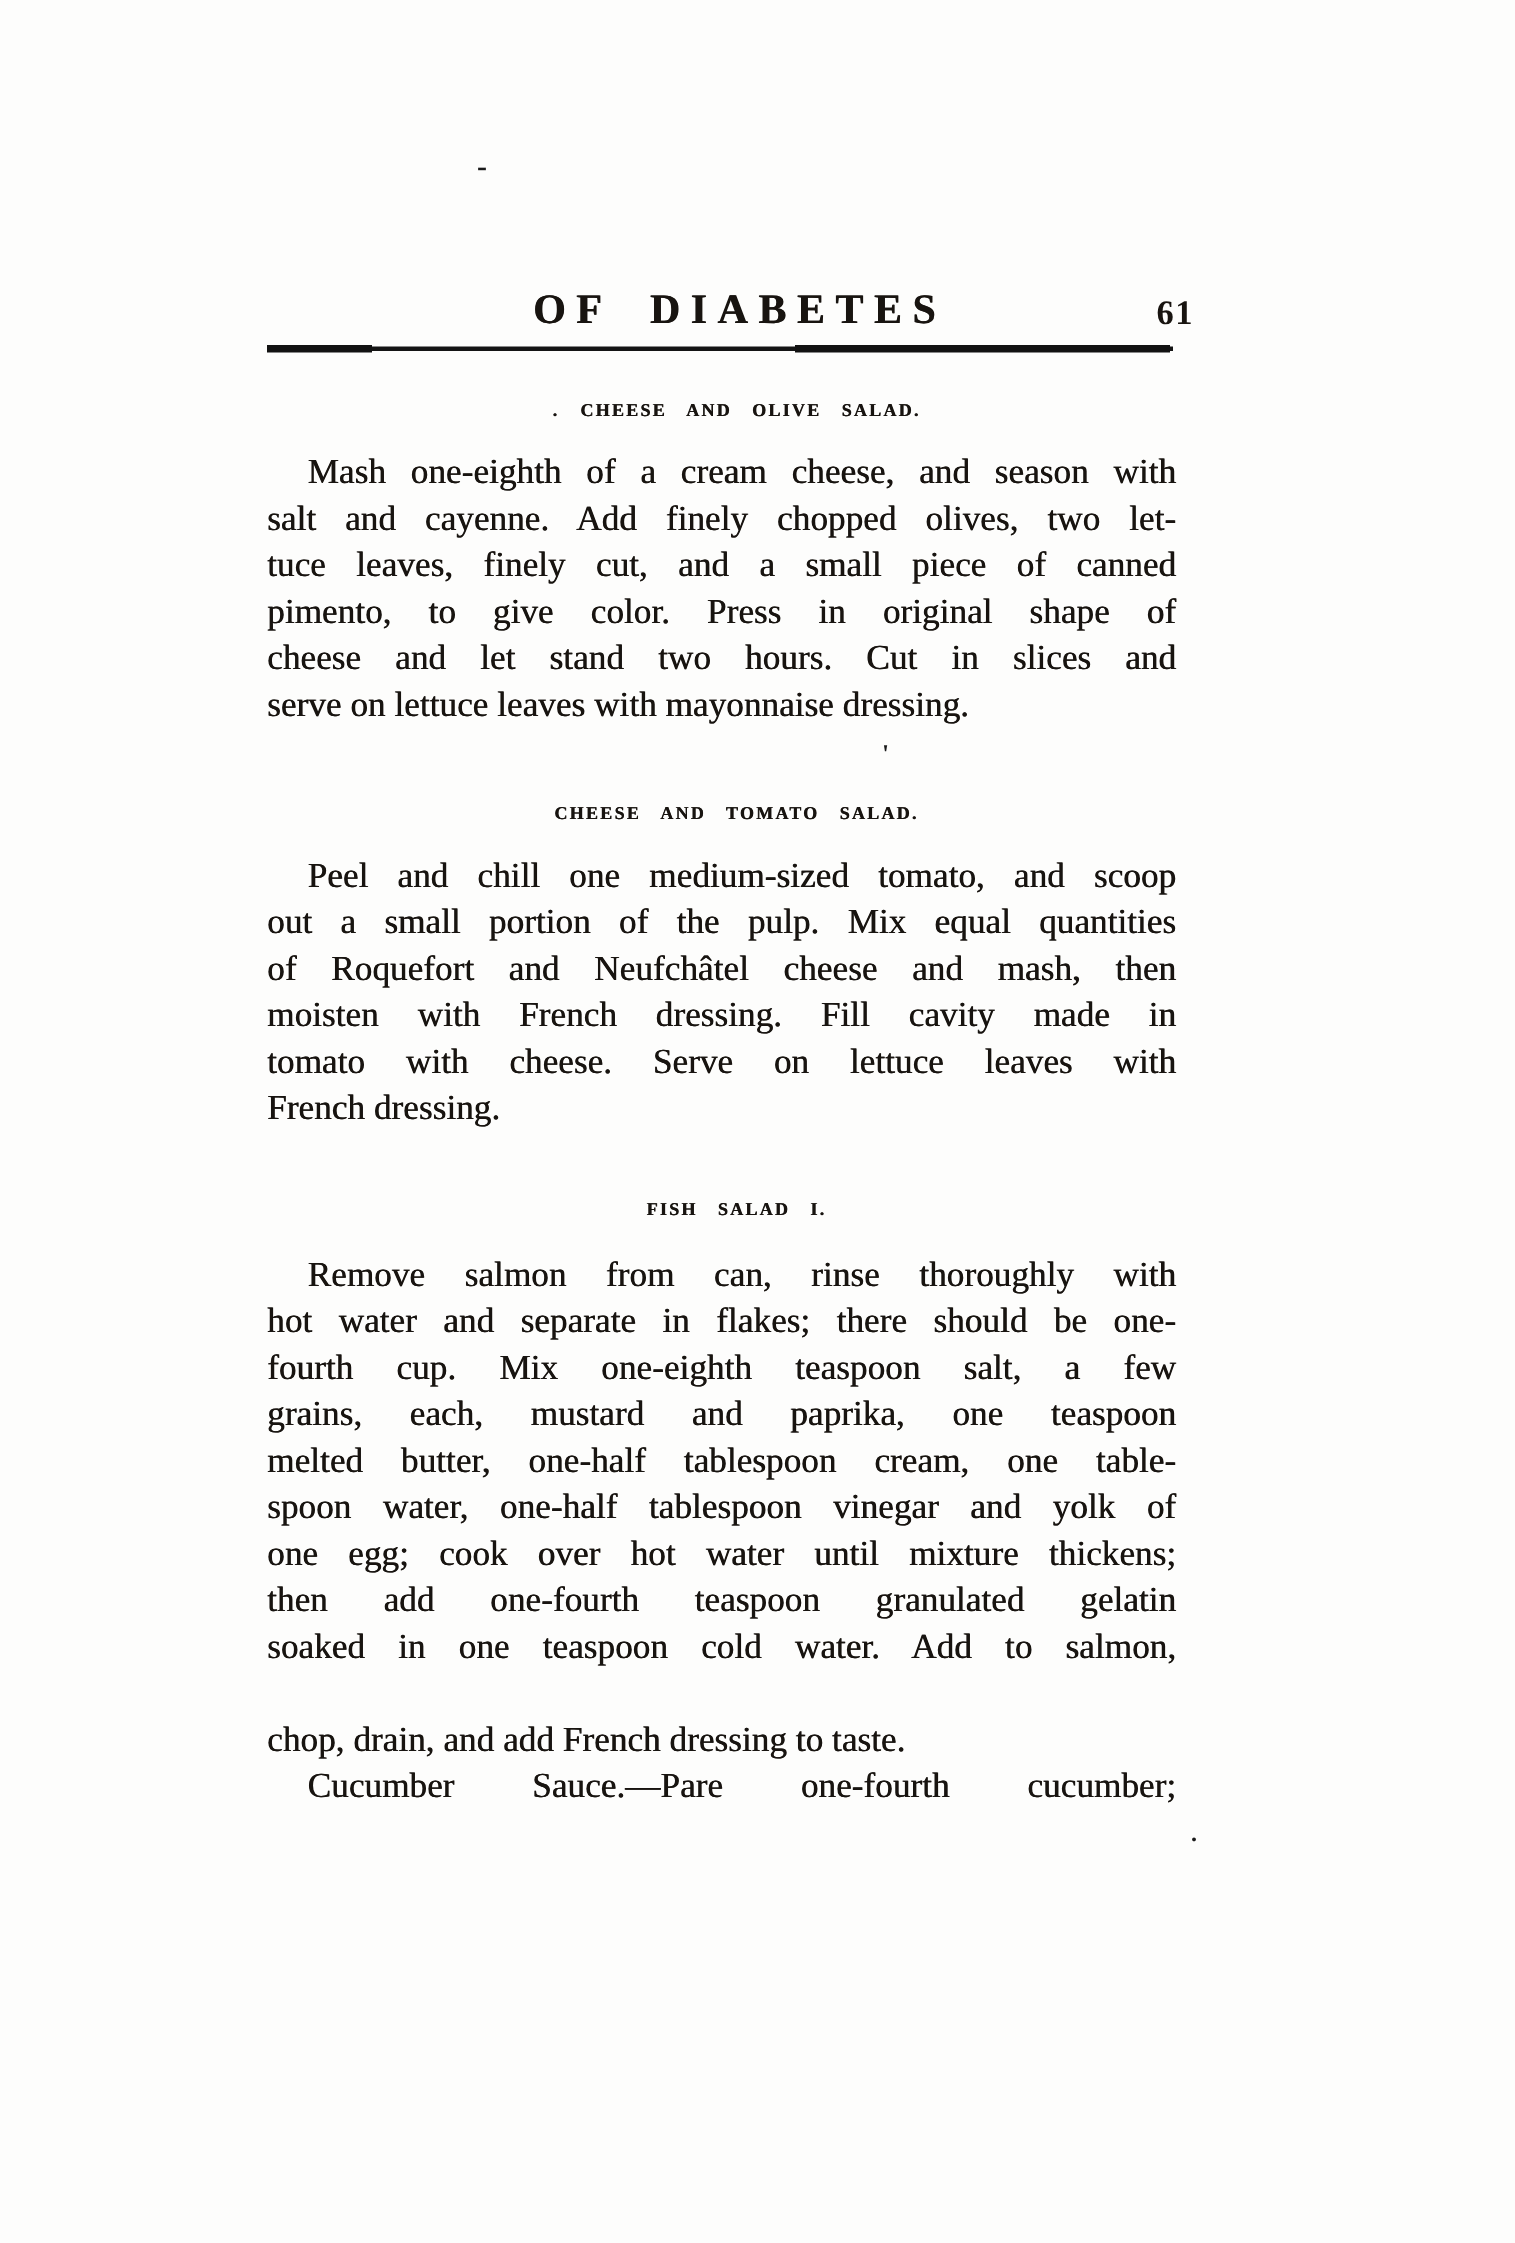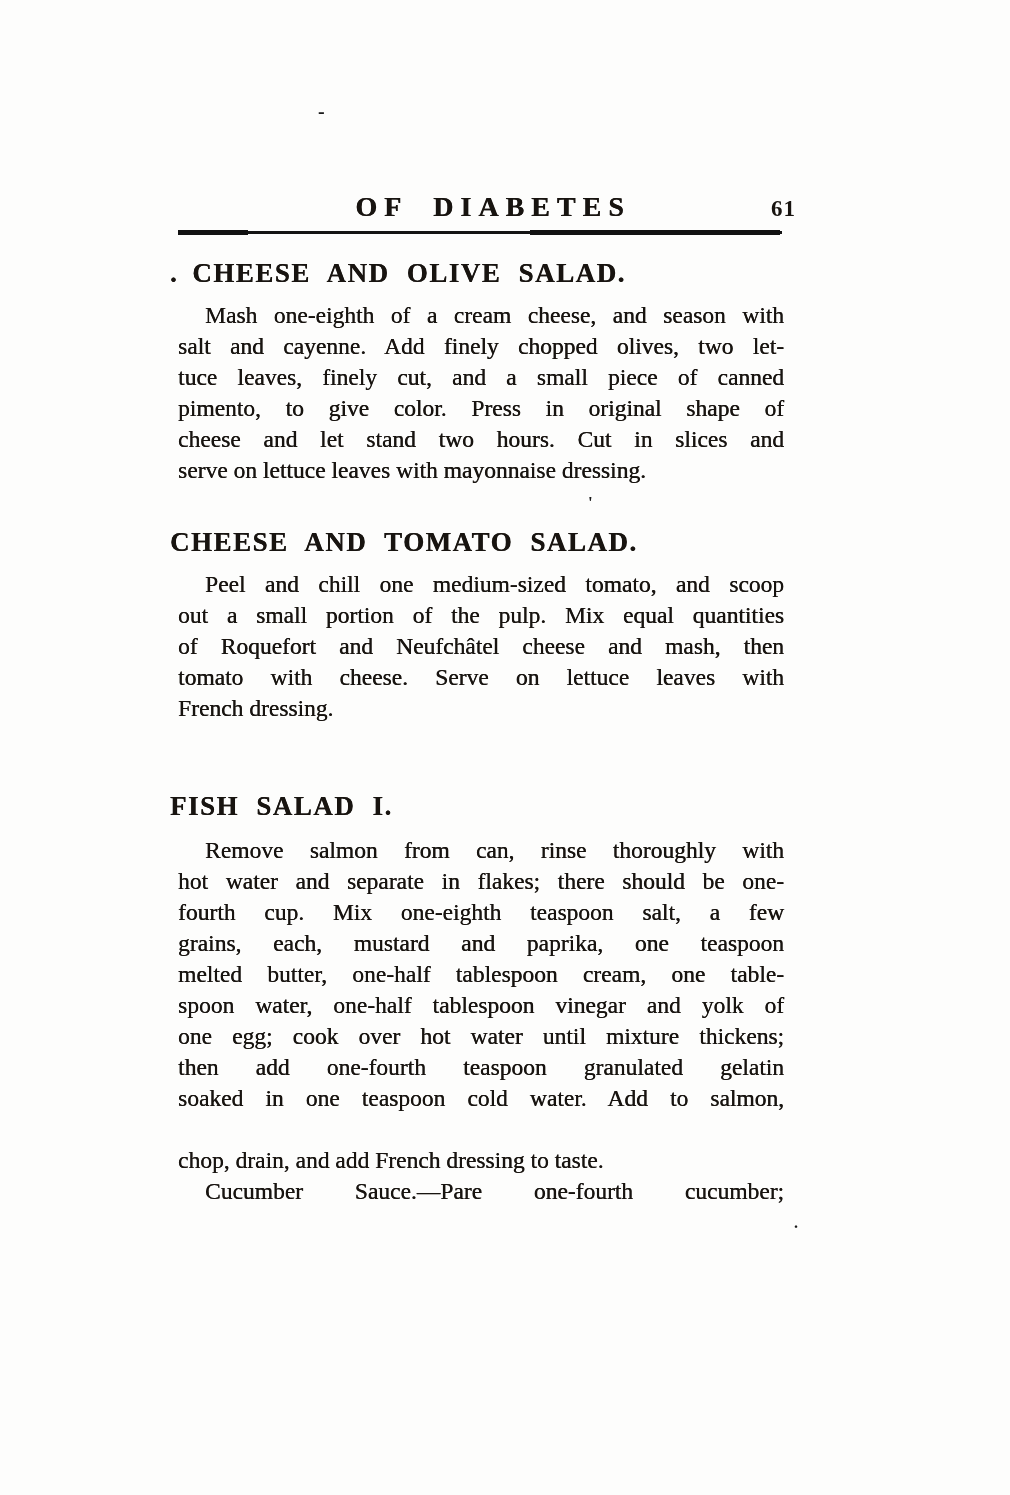--- a/index.html
+++ b/index.html
@@ -61,23 +61,24 @@
     right: 2px;
     top: -1px;
     width: 250px;
     height: 5px;
     background: #121212;
   }
 
   
   .sect-heading {
     position: absolute;
-    left: 170px;
+    left: 188px;
     width: 606px;
-    font-size: 27px;
+    text-align: center;
+    font-size: 12px;
     font-weight: bold;
     letter-spacing: 1.5px;
     word-spacing: 9px;
     line-height: 22px;
     text-shadow: 0.3px 0 0 currentColor;
   }
   .hprefix { margin-right: 14px; font-weight: bold; }
 
   
   .para {
@@ -134,20 +135,21 @@
 
   <span class="artifact" style="left:588px; top:496px; font-size:17px;">'</span>
 
   <div class="sect-heading" style="top:531px;">
     <span>CHEESE AND TOMATO SALAD.</span>
   </div>
   <div class="para" style="top:569px;">
     <div class="line first">Peel and chill one medium-sized tomato, and scoop</div>
     <div class="line">out a small portion of the pulp. Mix equal quantities</div>
     <div class="line">of Roquefort and Neufchâtel cheese and mash, then</div>
+    <div class="line">moisten with French dressing. Fill cavity made in</div>
     <div class="line">tomato with cheese. Serve on lettuce leaves with</div>
     <div class="line last">French dressing.</div>
   </div>
 
   <div class="sect-heading" style="top:795px;">
     <span>FISH SALAD I.</span>
   </div>
   <div class="para" style="top:835px;">
     <div class="line first">Remove salmon from can, rinse thoroughly with</div>
     <div class="line">hot water and separate in flakes; there should be one-</div>

